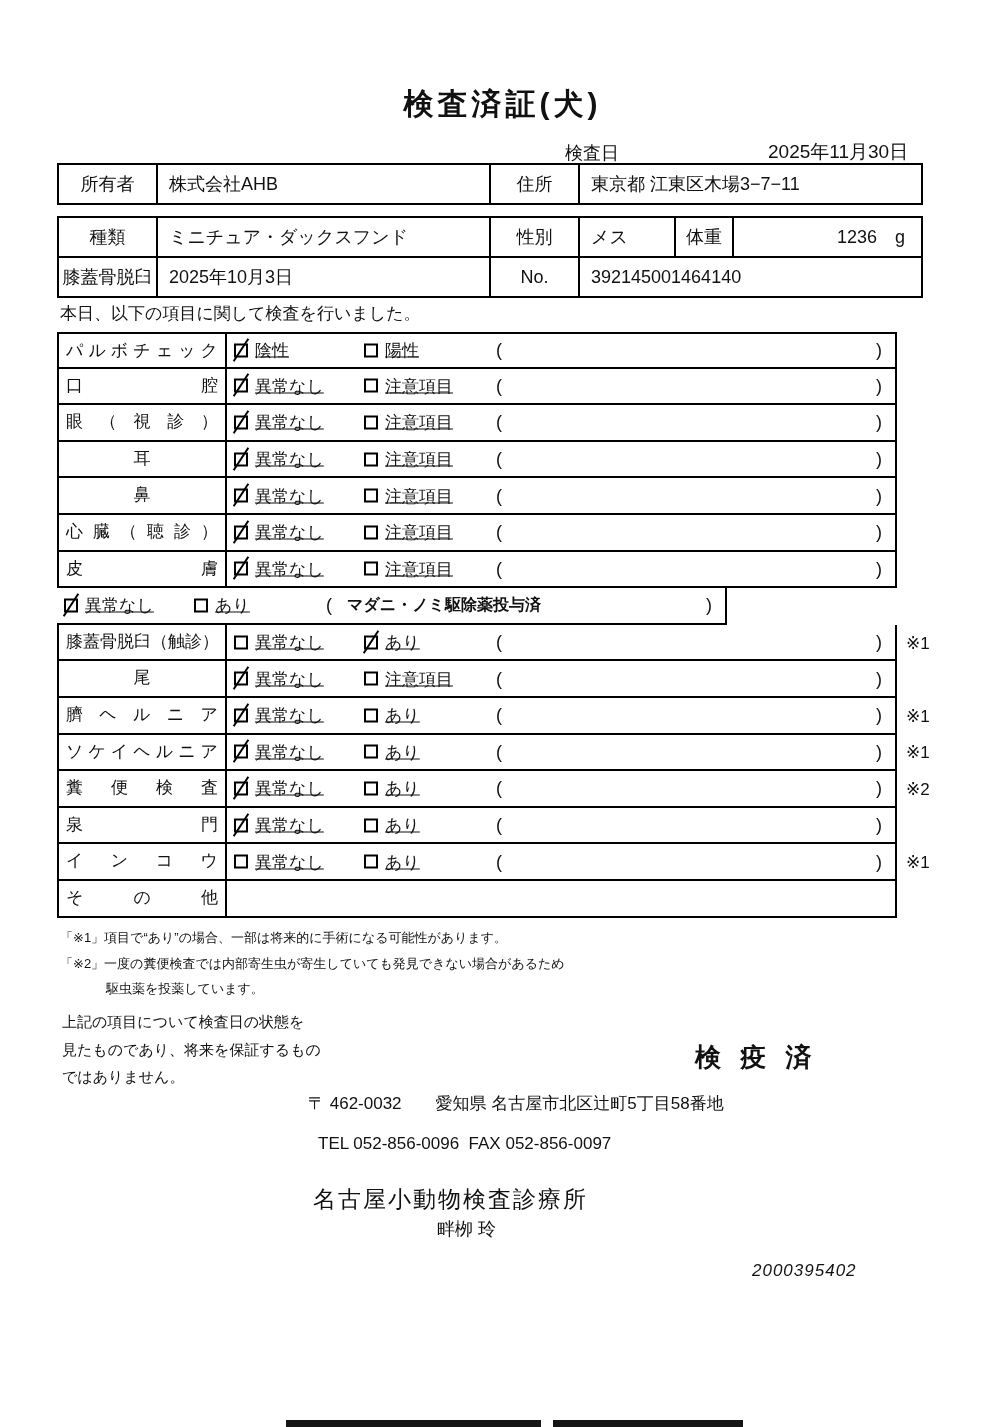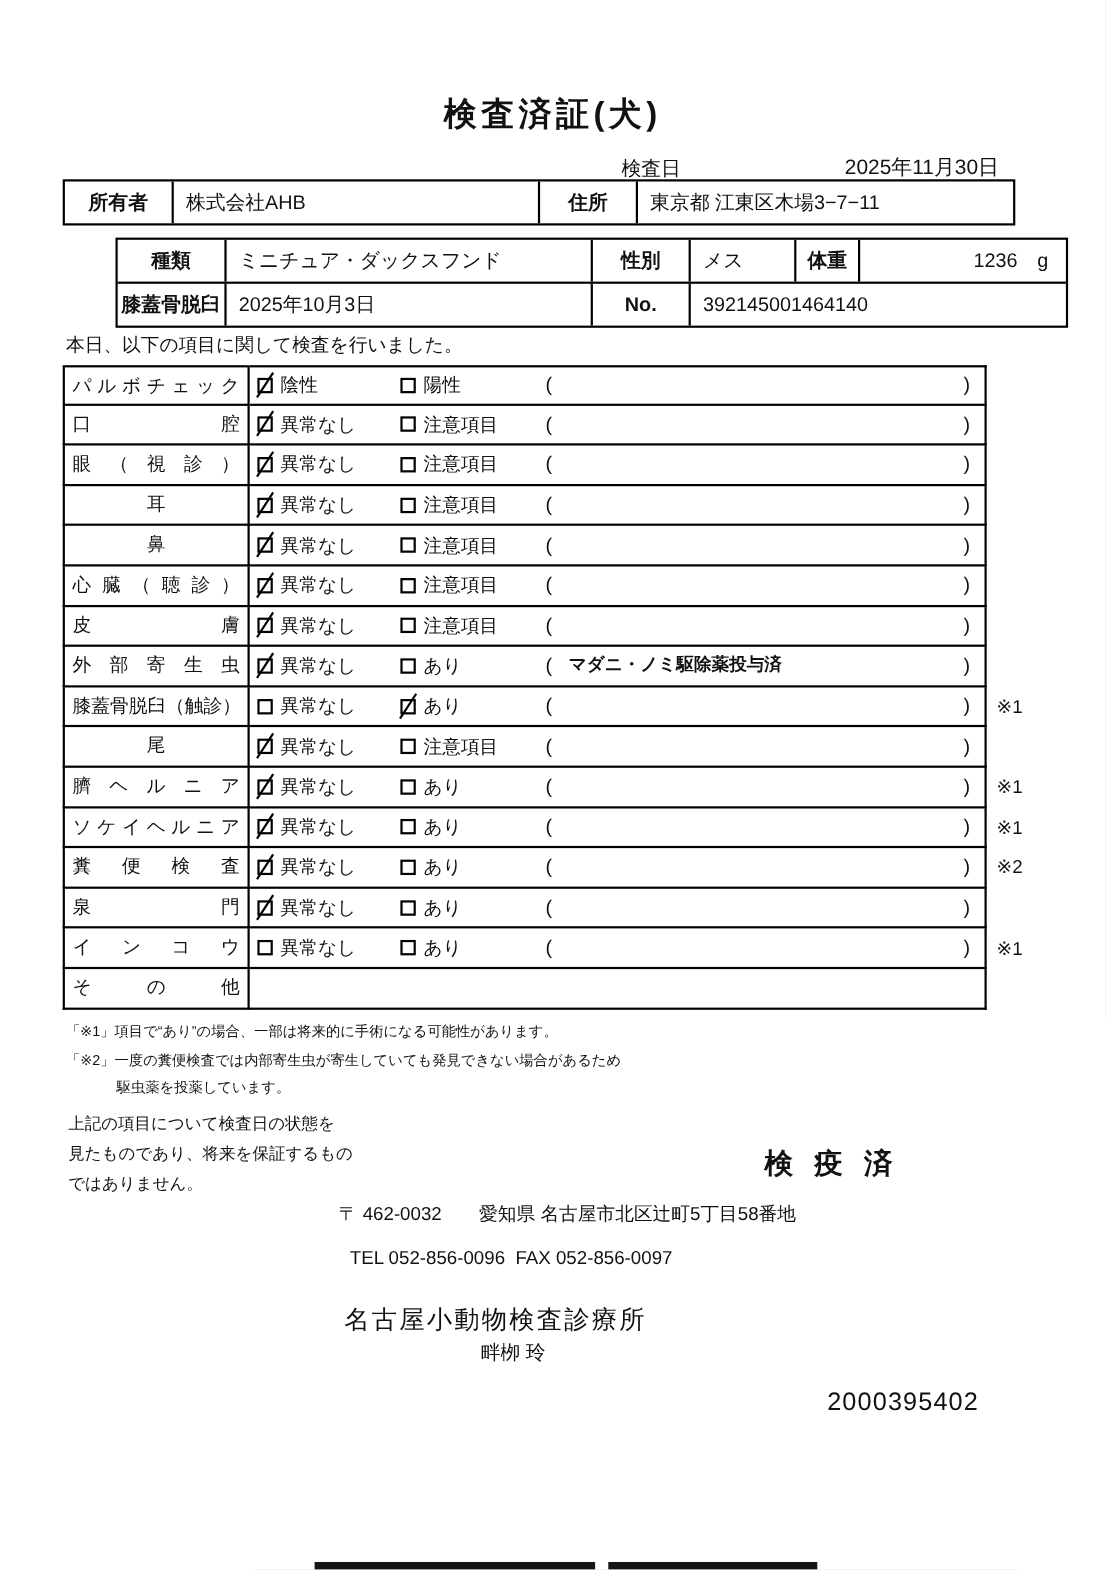--- a/index.html
+++ b/index.html
@@ -9,62 +9,62 @@
     overflow:hidden;margin:0 auto;
   }
   
   .doc-title{position:absolute;top:84px;left:0;width:100%;text-align:center;
     font-size:30px;font-weight:600;letter-spacing:4px;}
   .exam-label{position:absolute;left:565px;top:141px;font-size:18px;}
   .exam-value{position:absolute;left:768px;top:139px;font-size:19px;}
   
   .tbl{position:absolute;left:57px;width:866px;border:2px solid #000;box-sizing:border-box;}
   .tbl-owner{top:163px;}
-  .tbl-pet{top:216px;margin-left:48px;}
+  .tbl-pet{top:216px;}
   .trow{display:flex;height:38px;}
   .trow + .trow{border-top:2px solid #000;}
   .tcell{display:flex;align-items:center;box-sizing:border-box;font-size:18px;flex:none;}
   .tcell + .tcell{border-left:2px solid #000;}
-  .tcell.center{justify-content:center;font-weight:bold;}
+  .tcell.center{justify-content:center;}
   .tcell.val{padding-left:11px;}
   .tcell.grow{flex:1 1 auto;}
   .w97{width:97px}.w333{width:333px}.w89{width:89px}.w96{width:96px}.w58{width:58px}
   .weight-cell{display:flex;align-items:center;justify-content:flex-end;gap:18px;padding-right:16px;font-size:18px;padding-left:16px;}
   
   .intro{position:absolute;left:60px;top:302px;font-size:17px;}
   
   .itable{position:absolute;left:57px;top:332px;}
   .irow{display:flex;height:36.6px;}
   .irow .cell{box-sizing:border-box;border-bottom:2px solid #000;}
   .irow:first-child .cell{border-top:2px solid #000;}
   .cell.label{width:170px;border-left:2px solid #000;border-right:2px solid #000;
     font-size:17px;line-height:34px;padding:0 7px;text-align:justify;text-align-last:justify;
     overflow:hidden;white-space:nowrap;}
   .cell.label.single{text-align-last:center;}
   .cell.main{width:670px;position:relative;border-right:2px solid #000;}
   .note{width:58px;display:flex;align-items:center;padding-left:9px;font-size:17px;box-sizing:border-box;}
   .main > span{position:absolute;top:50%;transform:translateY(-50%);}
-  .opt{display:flex;align-items:center;gap:7px;font-size:17px;white-space:nowrap;}
+  .opt{display:flex;align-items:center;gap:7px;font-size:17px;white-space:nowrap;text-decoration:underline;}
   .o1{left:7px;} .o2{left:137px;}
   .popen{left:269px;font-size:18px;}
   .pclose{right:13px;font-size:18px;}
   .ptext{left:290px;right:30px;font-weight:bold;font-size:16px;white-space:nowrap;}
   .cb{width:14px;height:14px;border:2px solid #000;box-sizing:border-box;position:relative;flex:none;}
   .cb.checked::after{content:"";position:absolute;left:4px;top:-9px;width:2px;height:27px;
     background:#000;transform:rotate(33deg);}
   
   .footnotes{position:absolute;left:60px;top:925px;font-size:13px;line-height:25.5px;}
   .footnotes .fn-indent{margin-left:46px;}
   .disclaimer{position:absolute;left:62px;top:1008px;font-size:15px;line-height:27.5px;}
   .stamp{position:absolute;left:695px;top:1040px;font-size:26px;font-weight:600;letter-spacing:6px;white-space:pre;}
   .clinic-address{position:absolute;left:308px;top:1092px;font-size:17px;white-space:pre;}
   .clinic-tel{position:absolute;left:318px;top:1134px;font-size:17px;white-space:pre;}
   .clinic-name{position:absolute;left:313px;top:1184px;font-size:23px;letter-spacing:2px;}
   .vet-name{position:absolute;left:437px;top:1217px;font-size:18px;white-space:pre;}
-  .serial{position:absolute;left:752px;top:1261px;font-size:23px;letter-spacing:1px;}
+  .serial{position:absolute;left:752px;top:1261px;font-size:17px;letter-spacing:1px;font-style:italic;}
   .scan-bar{position:absolute;top:1420px;height:7px;background:#151515;}
   .scan-bar.b1{left:286px;width:255px;}
   .scan-bar.b2{left:553px;width:190px;}
 </style>
 </head>
 <body>
 
 <div class="page">
 
   <div class="doc-title">検査済証(犬)</div>
@@ -225,21 +225,20 @@
           <span class="olabel">注意項目</span>
         </span>
         <span class="popen">(</span>
         <span class="ptext"></span>
         <span class="pclose">)</span>
       </div>
       <div class="note"></div>
     </div>
 
     <div class="irow">
-      <div class="cell label">外 部 寄 生 虫</div>
       <div class="cell main">
         <span class="opt o1">
           <span class="cb checked"></span>
           <span class="olabel">異常なし</span>
         </span>
         <span class="opt o2">
           <span class="cb"></span>
           <span class="olabel">あり</span>
         </span>
         <span class="popen">(</span>

